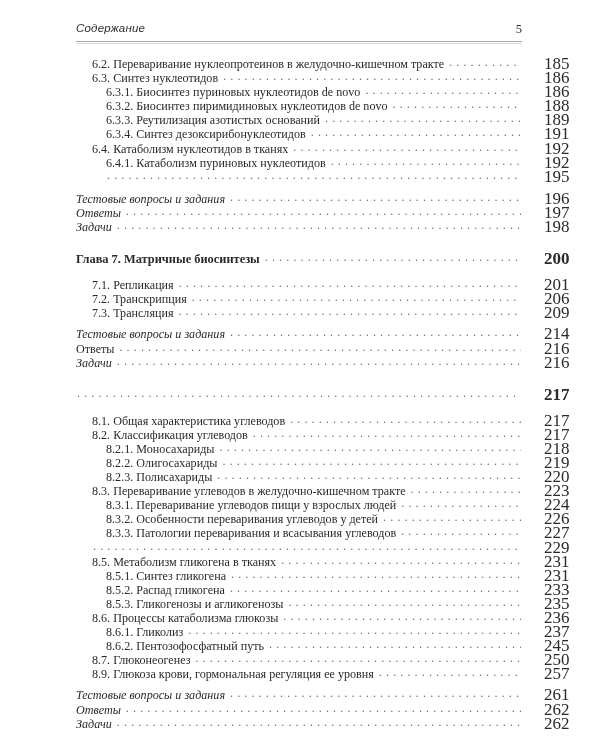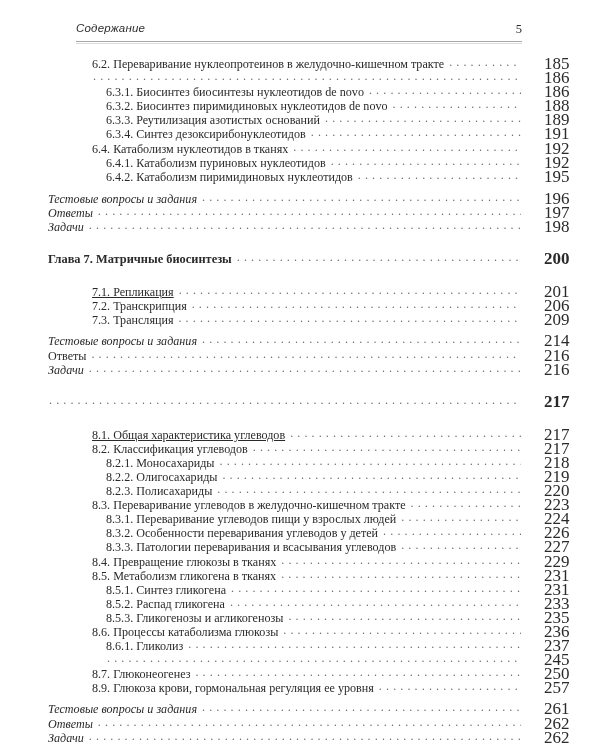--- a/index.html
+++ b/index.html
@@ -117,36 +117,36 @@
     top: 0;
     width: 78px;
     padding-left: 22px;
     box-sizing: border-box;
     text-align: left;
     font-size: 17px;
     color: #2a2a2a;
   }
 
   
-  .lvl0 { padding-left: 48px; }
+  .lvl0 { padding-left: 76px; }
   .lvl1 { padding-left: 92px; }
   .lvl2 { padding-left: 106px; }
 
   .chapter .label {
     font-weight: bold;
     font-size: 12.4px;
   }
   .chapter { height: 16px; line-height: 16px; justify-content: space-between; }
   .chapter .folio { font-weight: bold; }
 
   .ital .label { font-style: italic; }
 
   .gap-before { margin-top: 8px; }
   .gap-chapter-before { margin-top: 17px; }
-  .gap-chapter-after { margin-top: 18px; text-decoration: underline; }
+  .gap-chapter-after { margin-top: 11px; }
   .gap-small { margin-top: 7px; }
 </style>
 </head>
 <body>
 
 <div class="page">
 
   <div class="runhead">
     <div class="runhead-title">Содержание</div>
     <div class="runhead-folio">5</div>
@@ -154,25 +154,26 @@
   <div class="runhead-rule"></div>
   <div class="runhead-rule2"></div>
 
   <div class="toc" id="toc-list">
       <div class="entry lvl1">
         <span class="label">6.2. Переваривание нуклеопротеинов в желудочно-кишечном тракте</span>
         <span class="leader"></span>
         <span class="folio">185</span>
       </div>
       <div class="entry lvl1">
+        <span class="label">6.3. Синтез нуклеотидов</span>
         <span class="leader"></span>
         <span class="folio">186</span>
       </div>
       <div class="entry lvl2">
-        <span class="label">6.3.1. Биосинтез биосинтезы нуклеотидов de novo</span>
+        <span class="label">6.3.1. Биосинтез пуриновых нуклеотидов de novo</span>
         <span class="leader"></span>
         <span class="folio">186</span>
       </div>
       <div class="entry lvl2">
         <span class="label">6.3.2. Биосинтез пиримидиновых нуклеотидов de novo</span>
         <span class="leader"></span>
         <span class="folio">188</span>
       </div>
       <div class="entry lvl2">
         <span class="label">6.3.3. Реутилизация азотистых оснований</span>
@@ -188,21 +189,20 @@
         <span class="label">6.4. Катаболизм нуклеотидов  в тканях</span>
         <span class="leader"></span>
         <span class="folio">192</span>
       </div>
       <div class="entry lvl2">
         <span class="label">6.4.1. Катаболизм пуриновых нуклеотидов</span>
         <span class="leader"></span>
         <span class="folio">192</span>
       </div>
       <div class="entry lvl2">
-        <span class="label">6.4.2. Катаболизм пиримидиновых нуклеотидов</span>
         <span class="leader"></span>
         <span class="folio">195</span>
       </div>
       <div class="entry lvl0 ital gap-before">
         <span class="label">Тестовые вопросы и задания</span>
         <span class="leader"></span>
         <span class="folio">196</span>
       </div>
       <div class="entry lvl0 ital">
         <span class="label">Ответы</span>
@@ -292,21 +292,20 @@
         <span class="label">8.3.2. Особенности переваривания углеводов у детей</span>
         <span class="leader"></span>
         <span class="folio">226</span>
       </div>
       <div class="entry lvl2">
         <span class="label">8.3.3. Патологии переваривания и всасывания углеводов</span>
         <span class="leader"></span>
         <span class="folio">227</span>
       </div>
       <div class="entry lvl1">
-        <span class="label">8.4. Превращение глюкозы в тканях</span>
         <span class="leader"></span>
         <span class="folio">229</span>
       </div>
       <div class="entry lvl1">
         <span class="label">8.5. Метаболизм гликогена в тканях</span>
         <span class="leader"></span>
         <span class="folio">231</span>
       </div>
       <div class="entry lvl2">
         <span class="label">8.5.1. Синтез гликогена</span>
@@ -327,20 +326,21 @@
         <span class="label">8.6. Процессы катаболизма глюкозы</span>
         <span class="leader"></span>
         <span class="folio">236</span>
       </div>
       <div class="entry lvl2">
         <span class="label">8.6.1. Гликолиз</span>
         <span class="leader"></span>
         <span class="folio">237</span>
       </div>
       <div class="entry lvl2">
+        <span class="label">8.6.2. Пентозофосфатный путь</span>
         <span class="leader"></span>
         <span class="folio">245</span>
       </div>
       <div class="entry lvl1">
         <span class="label">8.7. Глюконеогенез</span>
         <span class="leader"></span>
         <span class="folio">250</span>
       </div>
       <div class="entry lvl1">
         <span class="label">8.9. Глюкоза крови, гормональная регуляция ее уровня</span>

